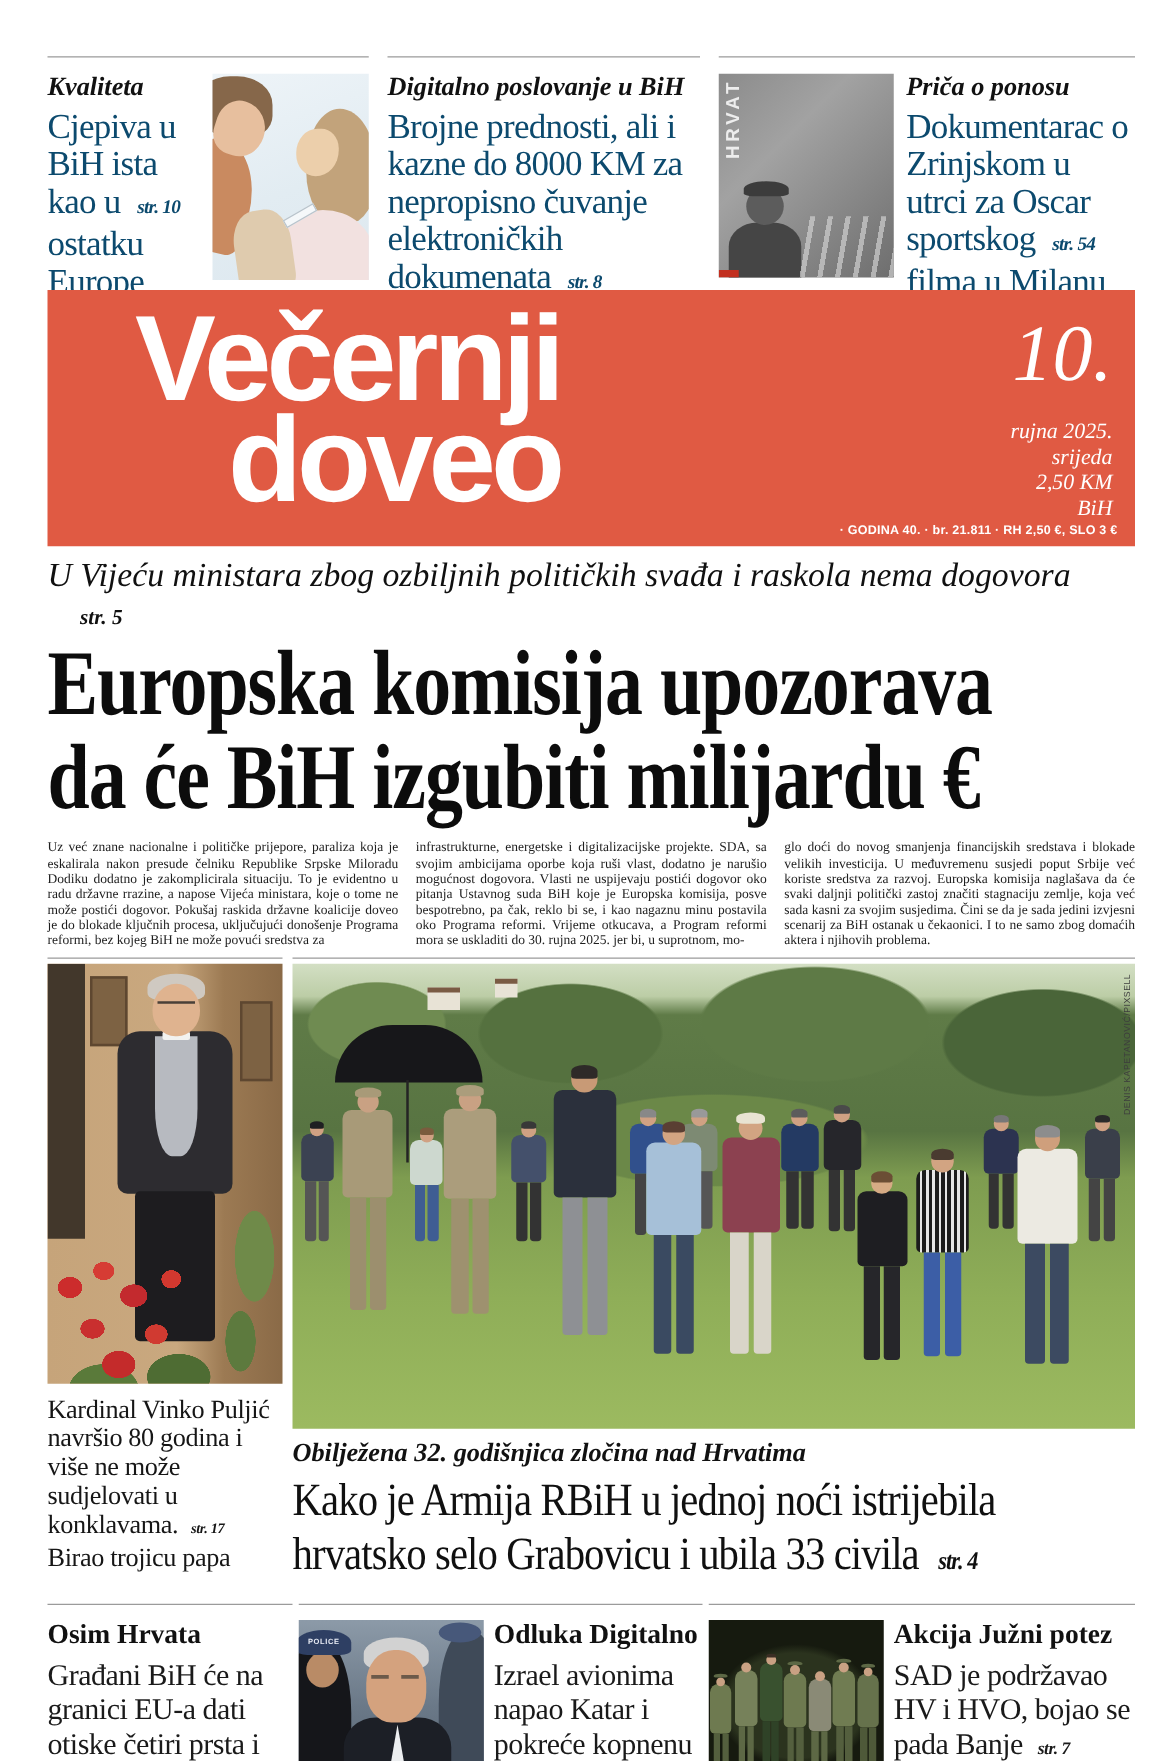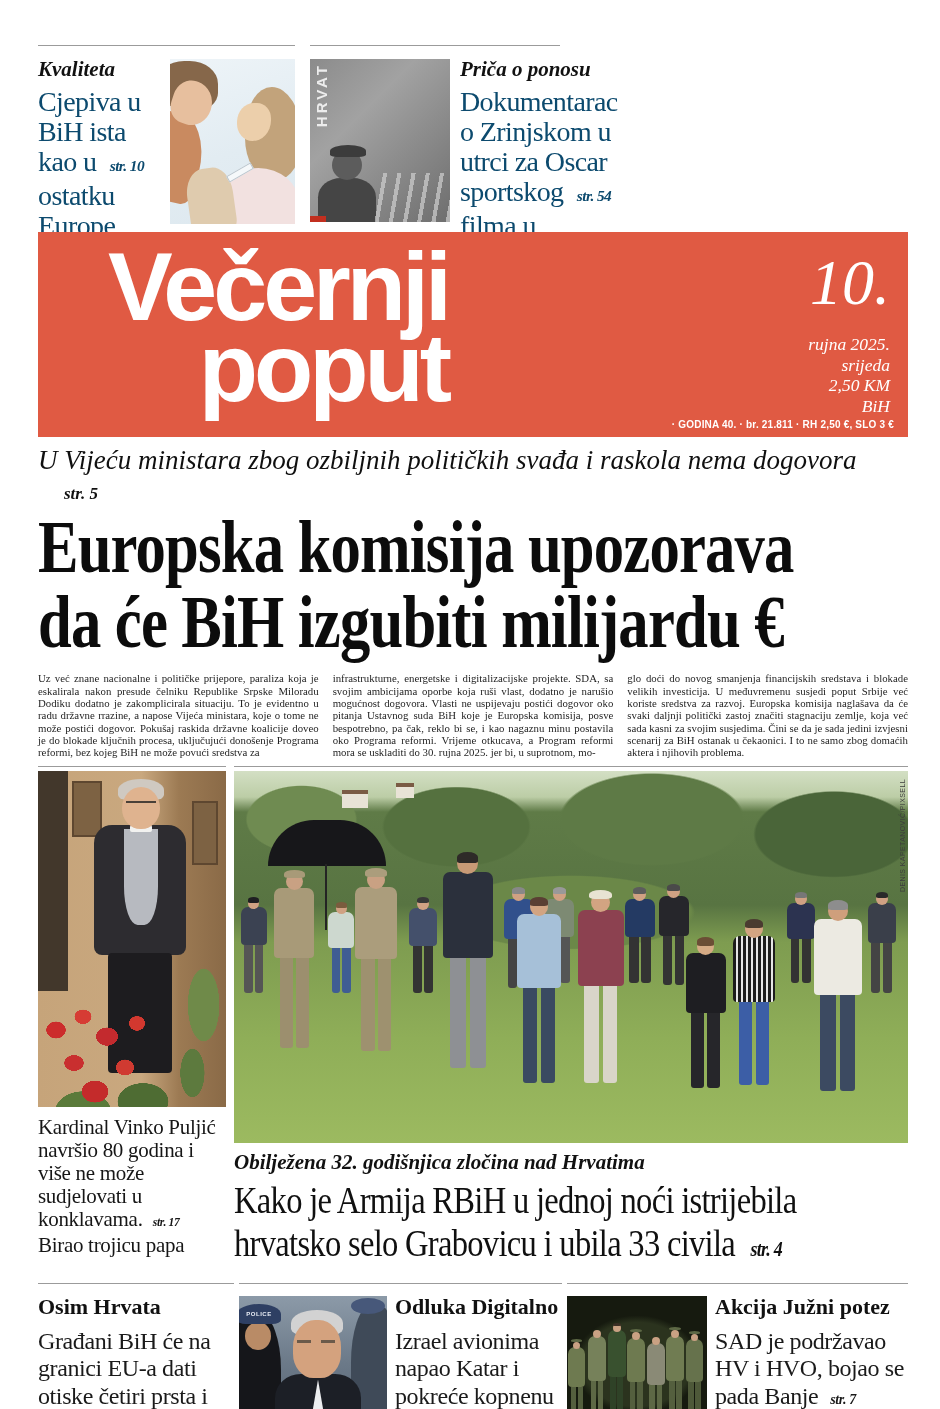--- a/index.html
+++ b/index.html
@@ -179,20 +179,28 @@
             <div class="nurse-face"></div>
             <div class="child-hair"></div>
             <div class="child-face"></div>
             <div class="child-dress"></div>
             <div class="glove-hand"></div>
             <div class="syringe"></div>
           </div>
         </div>
       </article>
 
+      <article class="teaser">
+        <p class="t-kicker">Digitalno poslovanje u BiH</p>
+        <p class="t-head">
+          <span>Brojne prednosti, ali i kazne do 8000 KM za nepropisno čuvanje elektroničkih dokumenata</span>
+          <span class="pref">str. 8</span>
+          <span></span>
+        </p>
+      </article>
 
       <article class="teaser">
         <div class="t3-row">
           <div class="photo photo-zrinjski">
             <div class="crest-side">HRVAT</div>
             <div class="zr-man-body"></div>
             <div class="zr-man-head"></div>
             <div class="zr-man-cap"></div>
             <div class="zr-flags"></div>
             <div class="zr-red"></div>
@@ -205,21 +213,21 @@
               <span>filma u Milanu</span>
             </p>
           </div>
         </div>
       </article>
     </div>
 
     <div class="masthead">
       <div class="logo">
         <span>Večernji</span>
-        <span>poput</span>
+        <span>doveo</span>
       </div>
       <div class="mast-day">10.</div>
       <div class="mast-date">
         <span>rujna 2025.</span>
         <span>srijeda</span>
         <span>2,50 KM</span>
         <span>BiH</span>
       </div>
       <div class="mast-issue">· GODINA 40. · br. 21.811 · RH 2,50 €, SLO 3 €</div>
     </div>

